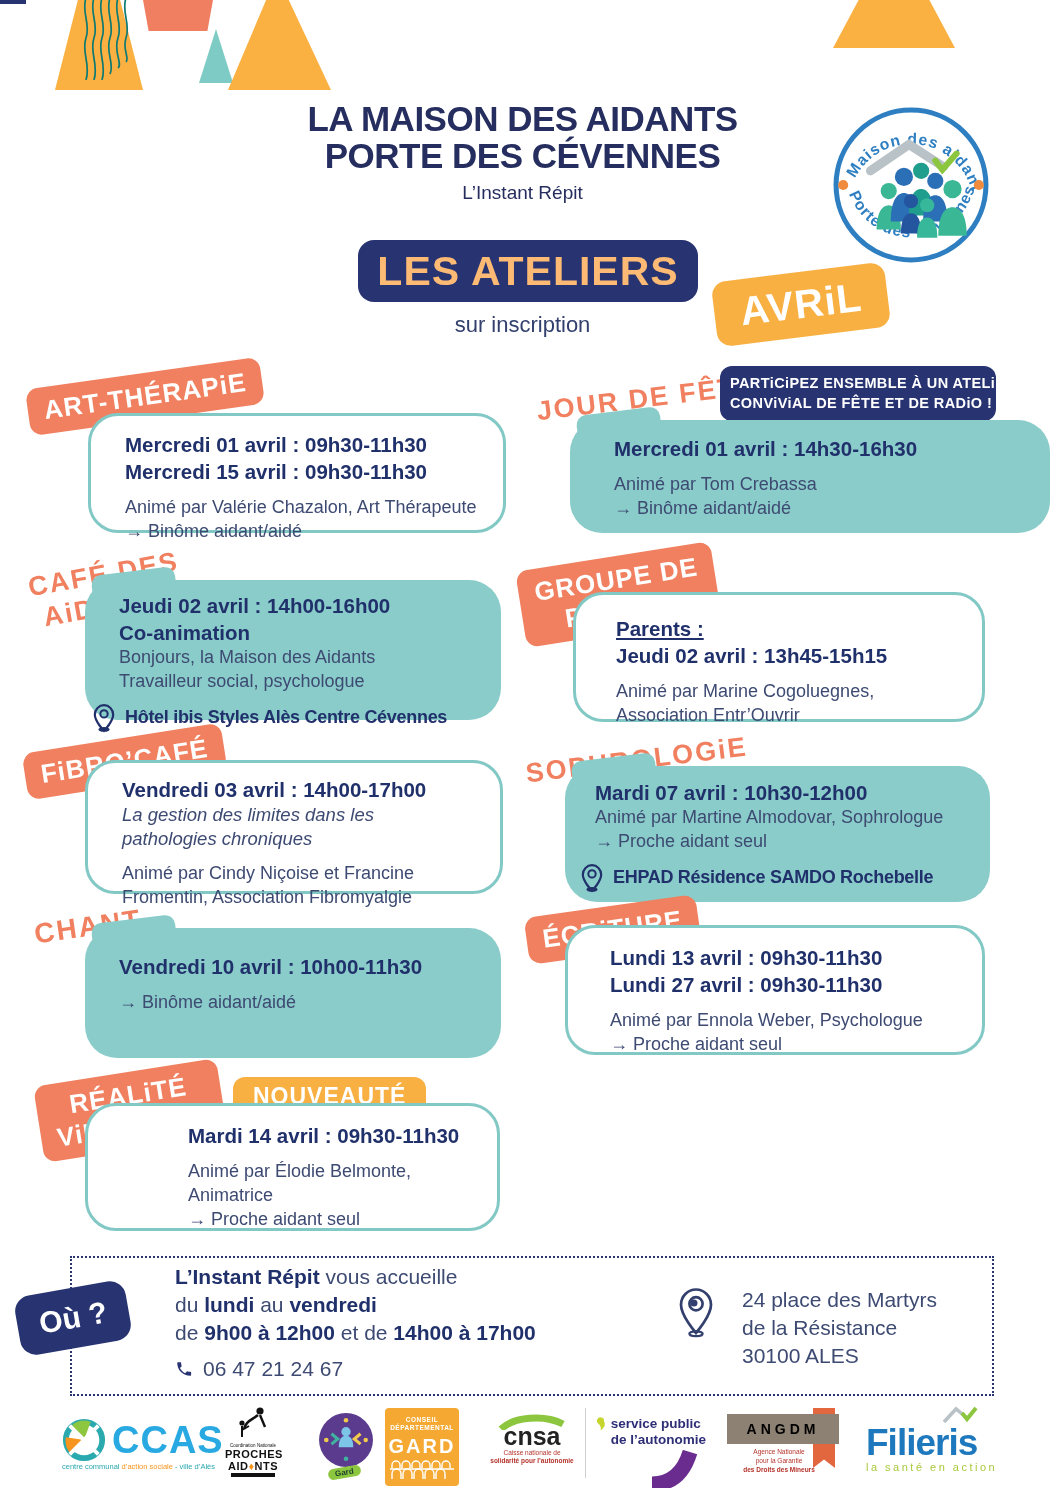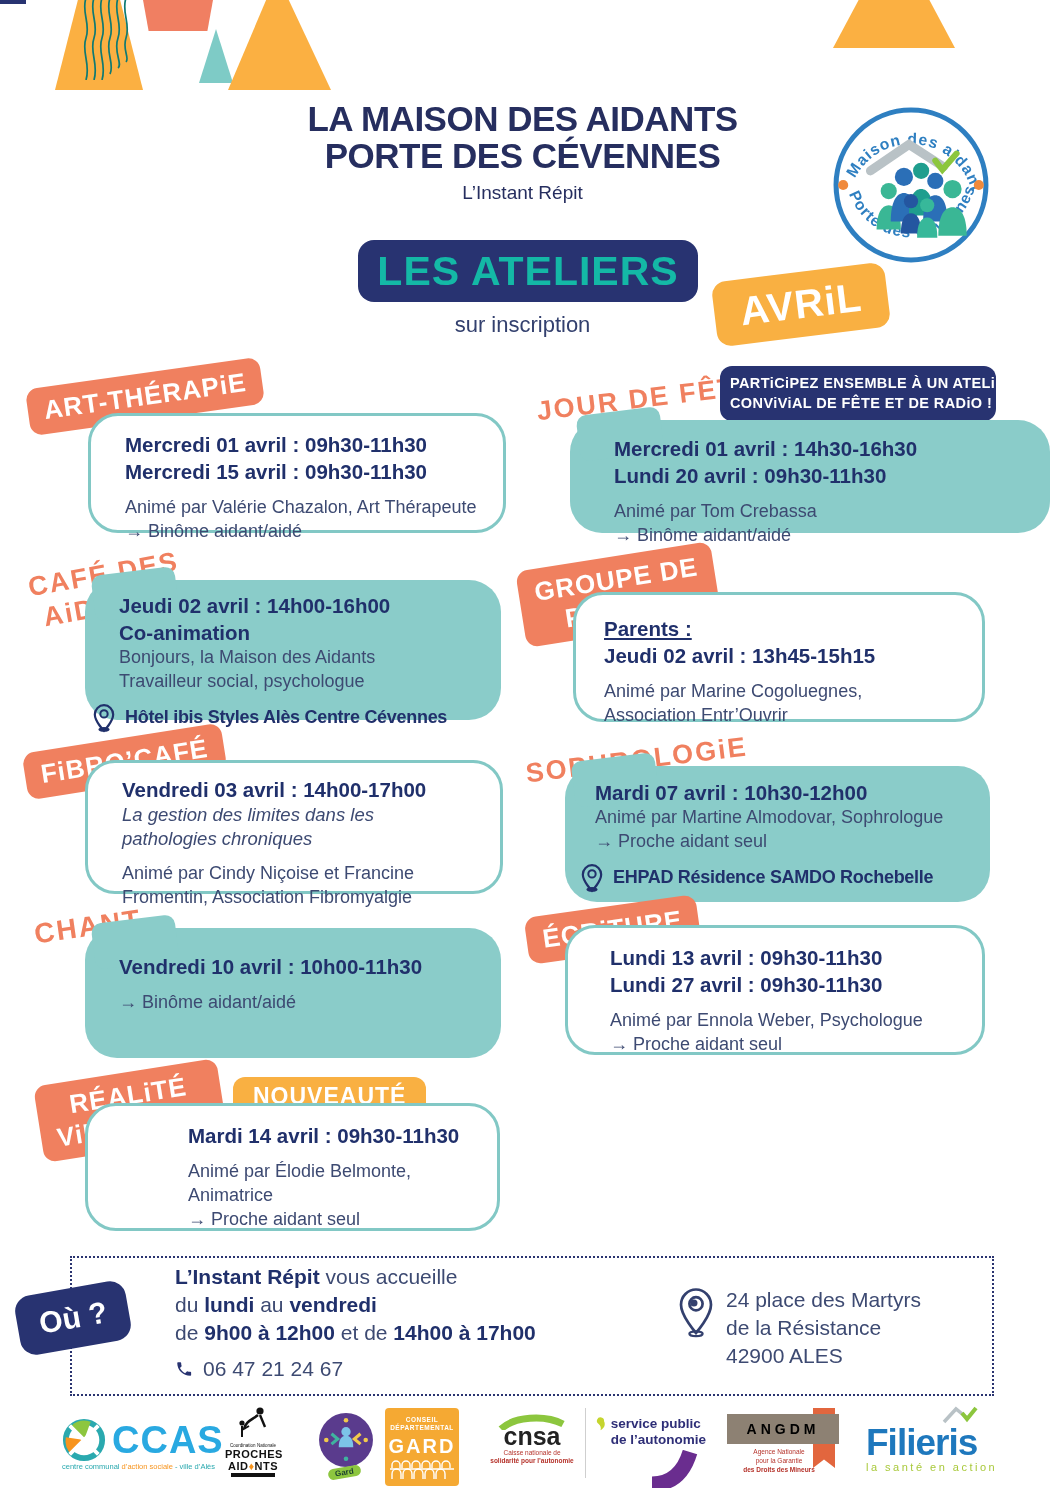--- a/index.html
+++ b/index.html
@@ -4,21 +4,21 @@
 <style>
   html,body{margin:0;padding:0;background:#fff;}
   .poster{position:relative;width:1060px;height:1499px;background:#ffffff;overflow:hidden;
           font-family:"Liberation Sans",sans-serif;color:#33406e;}
   .abs{position:absolute;}
   
   .tri{position:absolute;top:0;}
   
   .title{font-weight:700;color:#262e5f;font-size:35px;line-height:1.07;text-align:center;letter-spacing:-0.5px;}
   .subtitle{font-size:19px;color:#262e5f;text-align:center;}
-  .ateliers{background:#283371;color:#14b8a6;border-radius:16px;font-weight:700;font-size:41px;
+  .ateliers{background:#283371;color:#fdba74;border-radius:16px;font-weight:700;font-size:41px;
             letter-spacing:1px;text-align:center;line-height:62px;}
   .note{font-size:22px;color:#33406e;text-align:center;}
   .month{background:#f9b042;color:#fff;font-weight:700;font-size:40px;border-radius:14px;
          padding:10px 26px;transform:rotate(-7deg);letter-spacing:1px;}
   
   .tag-badge{position:absolute;background:#f0805f;color:#fff;font-weight:700;border-radius:12px;
              padding:8px 16px;font-size:26px;letter-spacing:1px;line-height:1.18;text-align:center;white-space:nowrap;}
   .tag-text{position:absolute;color:#f0805f;font-weight:700;font-size:27px;letter-spacing:2px;
             line-height:1.2;white-space:nowrap;}
   .callout{position:absolute;background:#283371;color:#fff;border-radius:12px;text-align:center;
@@ -153,21 +153,20 @@
   </div>
 
   <div class="tag-text" style="left:536px;top:382px;transform:rotate(-7deg);">JOUR DE FÊTE</div>
   <div class="callout" style="left:720px;top:366px;width:256px;">
     <div>PARTiCiPEZ ENSEMBLE À UN ATELiER</div>
     <div>CONViViAL DE FÊTE ET DE RADiO !</div>
   </div>
   <div class="card teal" style="left:570px;top:420px;width:480px;height:113px;padding-left:10px;">
     <div class="card-inner">
       <p class="date">Mercredi 01 avril : 14h30-16h30</p>
-      <p class="date">Lundi 20 avril : 09h30-11h30</p>
       <div class="gap"></div>
       <p class="body-line">Animé par Tom Crebassa</p>
       <p class="body-line">→ Binôme aidant/aidé</p>
     </div>
   </div>
 
   <div class="tag-text" style="left:30px;top:558px;transform:rotate(-10deg);">
     <div>CAFÉ DES</div>
     <div style="margin-left:10px;">AiDANTS</div>
   </div>
@@ -186,21 +185,21 @@
         <span>Hôtel ibis Styles Alès Centre Cévennes</span>
       </div>
     </div>
   </div>
 
   <div class="tag-badge" style="left:520px;top:556px;transform:rotate(-9deg);">
     <div>GROUPE DE</div>
     <div>PAROLE</div>
   </div>
   <div class="card white" style="left:573px;top:592px;width:412px;height:130px;">
-    <div class="card-inner" style="padding-left:28px;padding-top:20px;">
+    <div class="card-inner" style="padding-left:40px;padding-top:20px;">
       <p class="date heading-u">Parents :</p>
       <p class="date">Jeudi 02 avril : 13h45-15h15</p>
       <div class="gap"></div>
       <p class="body-line">Animé par Marine Cogoluegnes,</p>
       <p class="body-line">Association Entr’Ouvrir</p>
     </div>
   </div>
 
   <div class="tag-badge" style="left:24px;top:738px;transform:rotate(-9deg);">FiBRO’CAFÉ</div>
   <div class="card white" style="left:85px;top:760px;width:418px;height:134px;">
@@ -274,31 +273,31 @@
     <p class="info-line"><span>du </span><b>lundi</b><span> au </span><b>vendredi</b></p>
     <p class="info-line"><span>de </span><b>9h00 à 12h00</b><span> et de </span><b>14h00 à 17h00</b></p>
     <div class="contact-row" style="margin-top:10px;">
       <svg width="18" height="18" viewBox="0 0 24 24">
         <path d="M6.6 10.8c1.5 3 3.9 5.4 6.9 6.9l2.3-2.3c.3-.3.7-.4 1-.2 1.2.4 2.4.6 3.7.6.6 0 1 .4 1 1V20c0 .6-.4 1-1 1C10.6 21 3 13.4 3 4c0-.6.4-1 1-1h3.2c.6 0 1 .4 1 1 0 1.3.2 2.5.6 3.7.1.3 0 .7-.2 1l-2 2.1z" fill="#283371"></path>
       </svg>
       <span>06 47 21 24 67</span>
     </div>
   </div>
 
-  <div class="abs" style="left:678px;top:1286px;display:flex;gap:12px;">
+  <div class="abs" style="left:678px;top:1286px;display:flex;gap:28px;">
     <svg width="36" height="52" viewBox="0 0 24 34">
       <path d="M12,2 C6.5,2 2,6.6 2,12.2 c0,7.5 10,18.8 10,18.8 s10,-11.3 10,-18.8 C22,6.6 17.5,2 12,2 z" fill="none" stroke="#33406e" stroke-width="1.8"></path>
       <circle cx="12" cy="11.5" r="4.4" fill="none" stroke="#33406e" stroke-width="1.8"></circle>
       <circle cx="10.6" cy="11" r="2.4" fill="#33406e"></circle>
       <ellipse cx="12" cy="31.5" rx="4.4" ry="1.6" fill="none" stroke="#33406e" stroke-width="1.5"></ellipse>
     </svg>
     <div>
       <p class="addr-line">24 place des Martyrs</p>
       <p class="addr-line">de la Résistance</p>
-      <p class="addr-line">42900 ALES</p>
+      <p class="addr-line">30100 ALES</p>
     </div>
   </div>
 
   <div class="flogo" style="left:62px;top:1418px;">
     <div style="display:flex;align-items:center;gap:6px;">
       <svg width="44" height="44" viewBox="0 0 46 46">
         <circle cx="23" cy="23" r="19" fill="none" stroke="#2aa9af" stroke-width="6"></circle>
         <path d="M23,23 L10,8 A20,20 0 0 1 30,4 Z" fill="#8dc63f"></path>
         <path d="M23,23 L4,20 A20,20 0 0 0 10,38 Z" fill="#f7941d"></path>
         <path d="M8,8 L38,38 M38,8 L8,38" stroke="#fff" stroke-width="4"></path>

